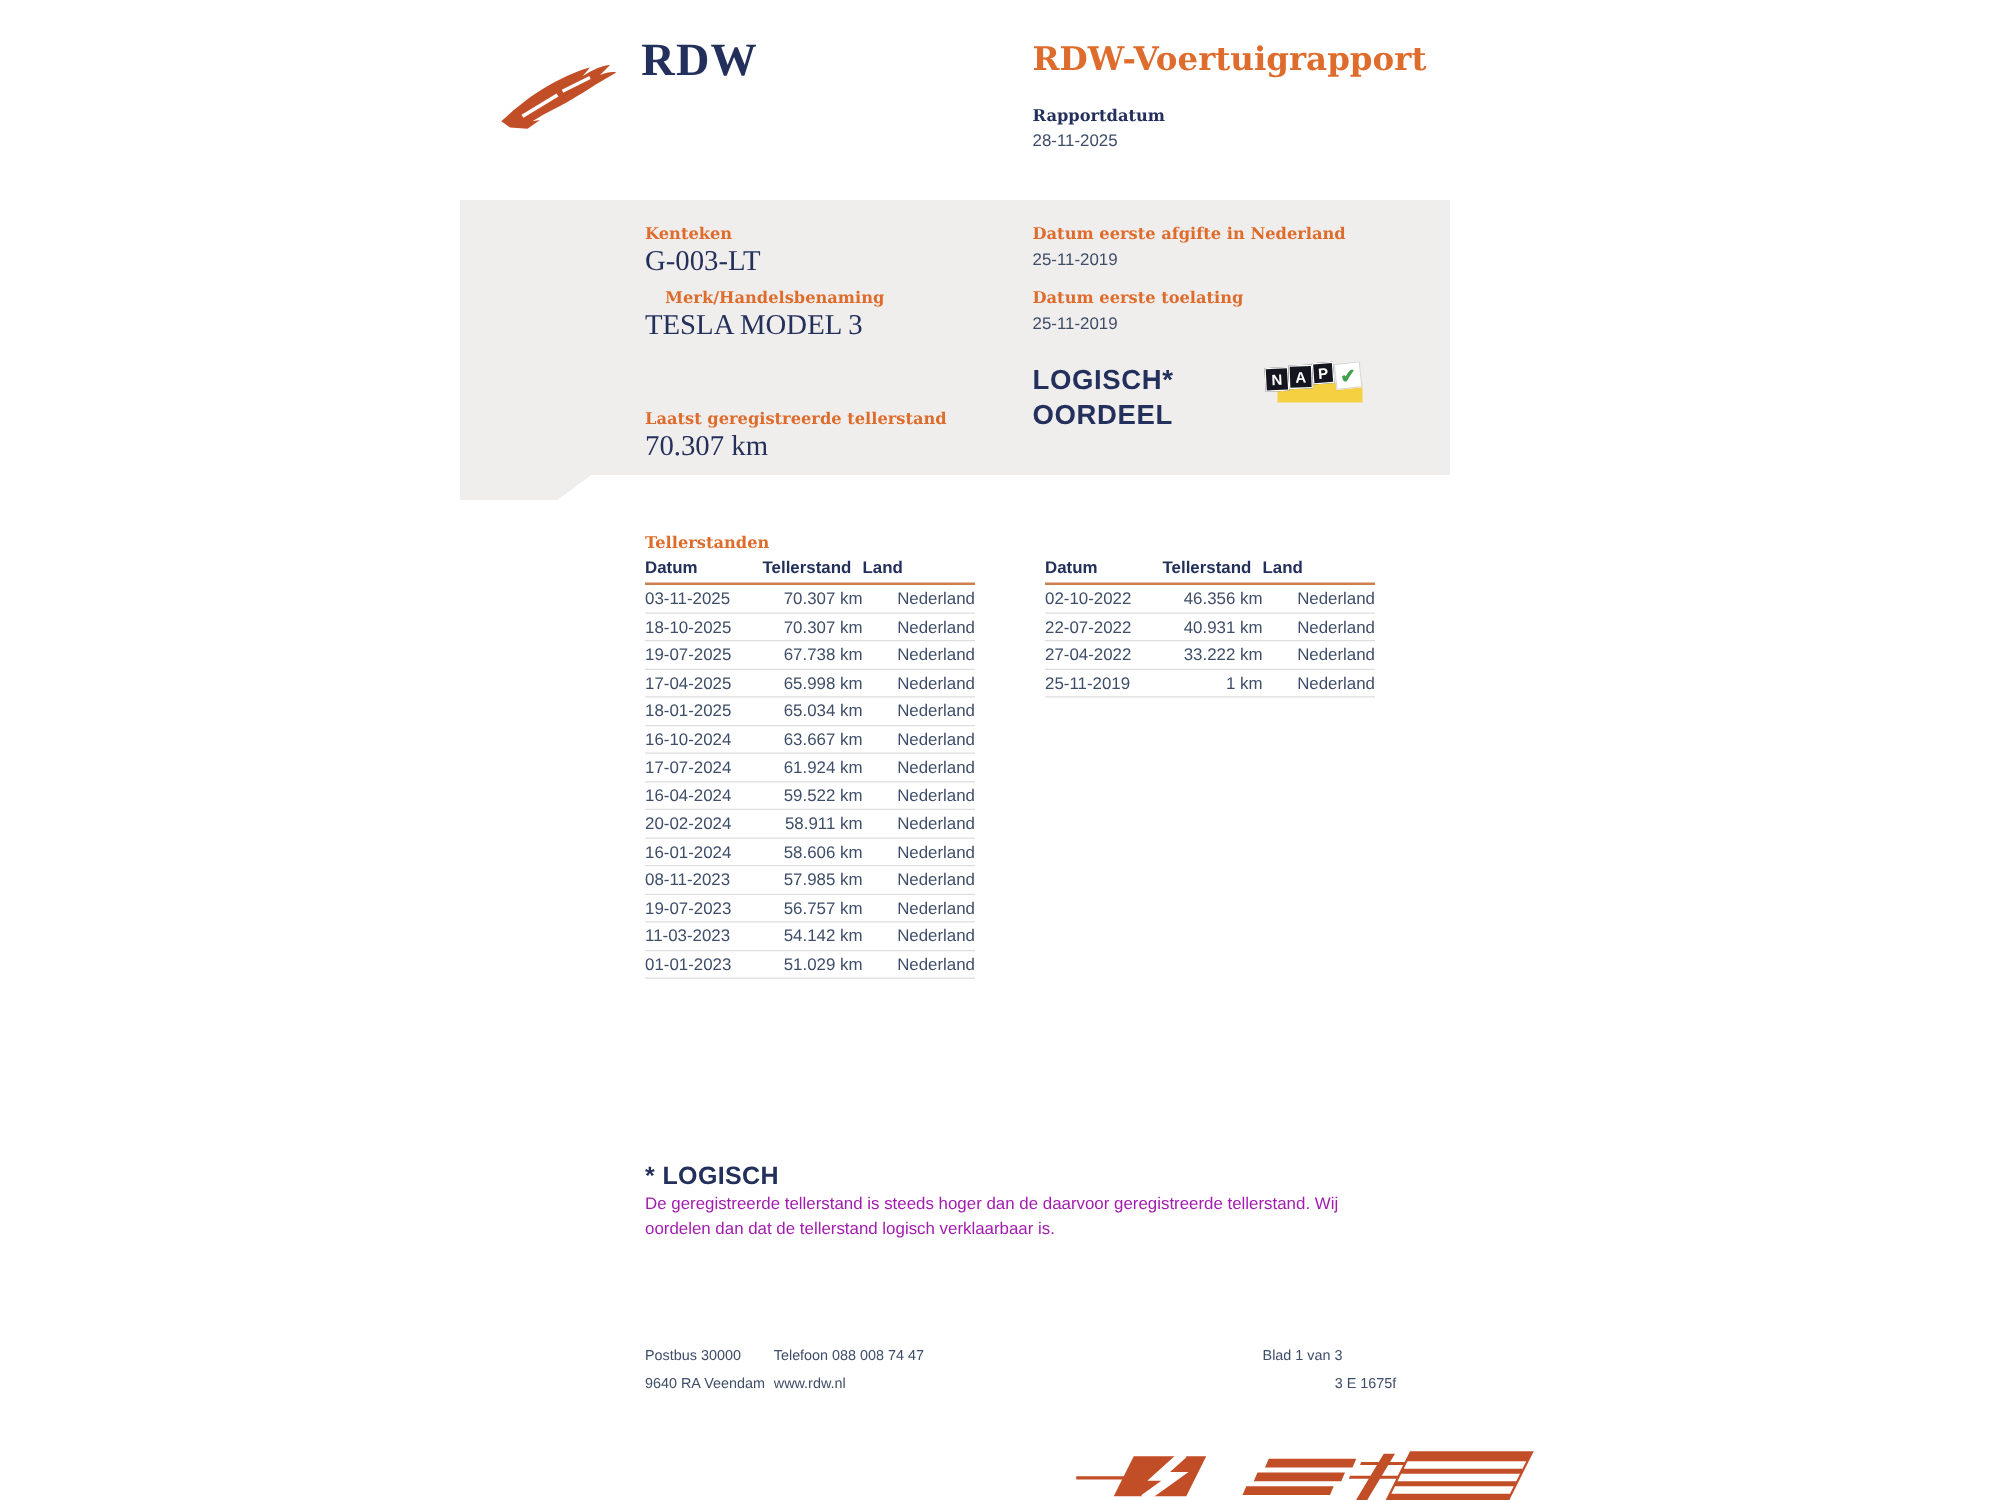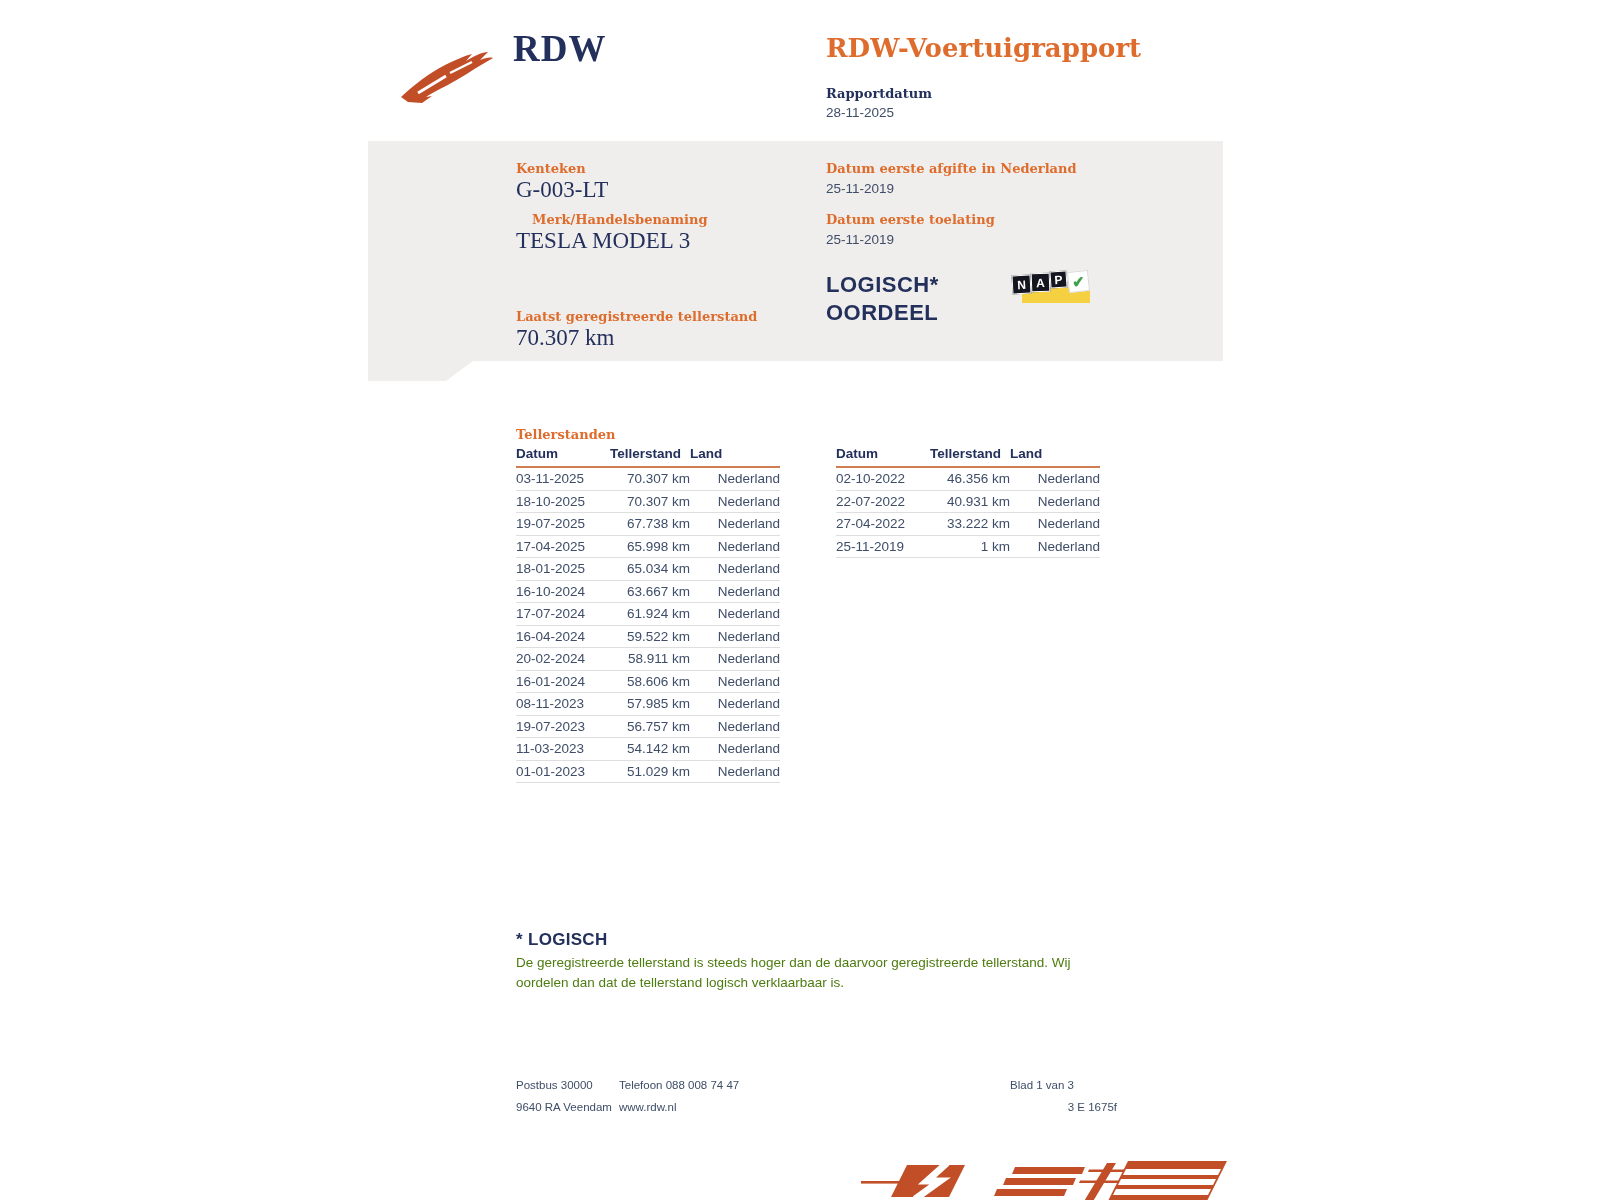--- a/index.html
+++ b/index.html
@@ -16,21 +16,21 @@
   .brand-text { left:513px; top:27px; font-family:"Liberation Serif", serif;
     font-weight:bold; font-size:37px; color:#23305c; letter-spacing:1px; }
   .doc-title { left:826px; top:33px; font-family:"DejaVu Serif", serif;
     font-weight:bold; font-size:26px; color:#de6c2c; }
   .slab-label { font-family:"DejaVu Serif", serif; font-weight:bold;
     font-size:13px; color:#23305c; }
   .report-date-label { left:826px; top:86px; }
   .report-date-value { left:826px; top:105px; font-size:13.5px; color:#3e4d68; }
 
   
-  .panel { left:368px; top:141px; width:855px; height:240px; background:#f0eeec;
+  .panel { left:368px; top:160px; width:792px; height:240px; background:#f0eeec;
     clip-path:polygon(0 0, 100% 0, 100% 220px, 105px 220px, 78px 240px, 0 240px); }
   .plabel { position:absolute; font-family:"DejaVu Serif", serif; font-weight:bold;
     font-size:13px; color:#de6c2c; }
   .pvalue-serif { position:absolute; font-family:"Liberation Serif", serif;
     font-size:23px; color:#23305c; }
   .pvalue-sans { position:absolute; font-size:13.5px; color:#3e4d68; }
   .oordeel { position:absolute; left:458px; top:130px; font-weight:bold;
     font-size:22px; line-height:28px; color:#23305c; letter-spacing:0.5px; }
 
   
@@ -57,24 +57,24 @@
   .thead { display:grid; grid-template-columns:94px 80px 90px;
     font-weight:bold; font-size:13.5px; color:#23305c;
     padding-bottom:5px; border-bottom:2px solid #cf7f4f; }
   .thead .h1, .thead .h2 { text-align:left; }
   .trow { display:grid; grid-template-columns:94px 80px 90px; height:22.5px;
     align-items:center; border-bottom:1px solid #dedede;
     font-size:13.5px; color:#3e4d68; }
   .tcell.c1, .tcell.c2 { text-align:right; }
 
   
-  .footnote-title { left:516px; top:930px; font-weight:bold; font-size:17px;
+  .footnote-title { left:516px; top:930px; font-weight:bold; font-size:20px;
     color:#23305c; letter-spacing:0.3px; }
   .footnote-text { left:516px; top:953px; width:604px; font-size:13.5px;
-    line-height:20px; color:#4d7c0f; }
+    line-height:20px; color:#a21caf; }
 
   
   .foot { font-size:11.5px; color:#3e4d68; }
   .f-right { width:150px; text-align:right; }
 
   svg { display:block; }
 </style>
 </head>
 <body>
 

